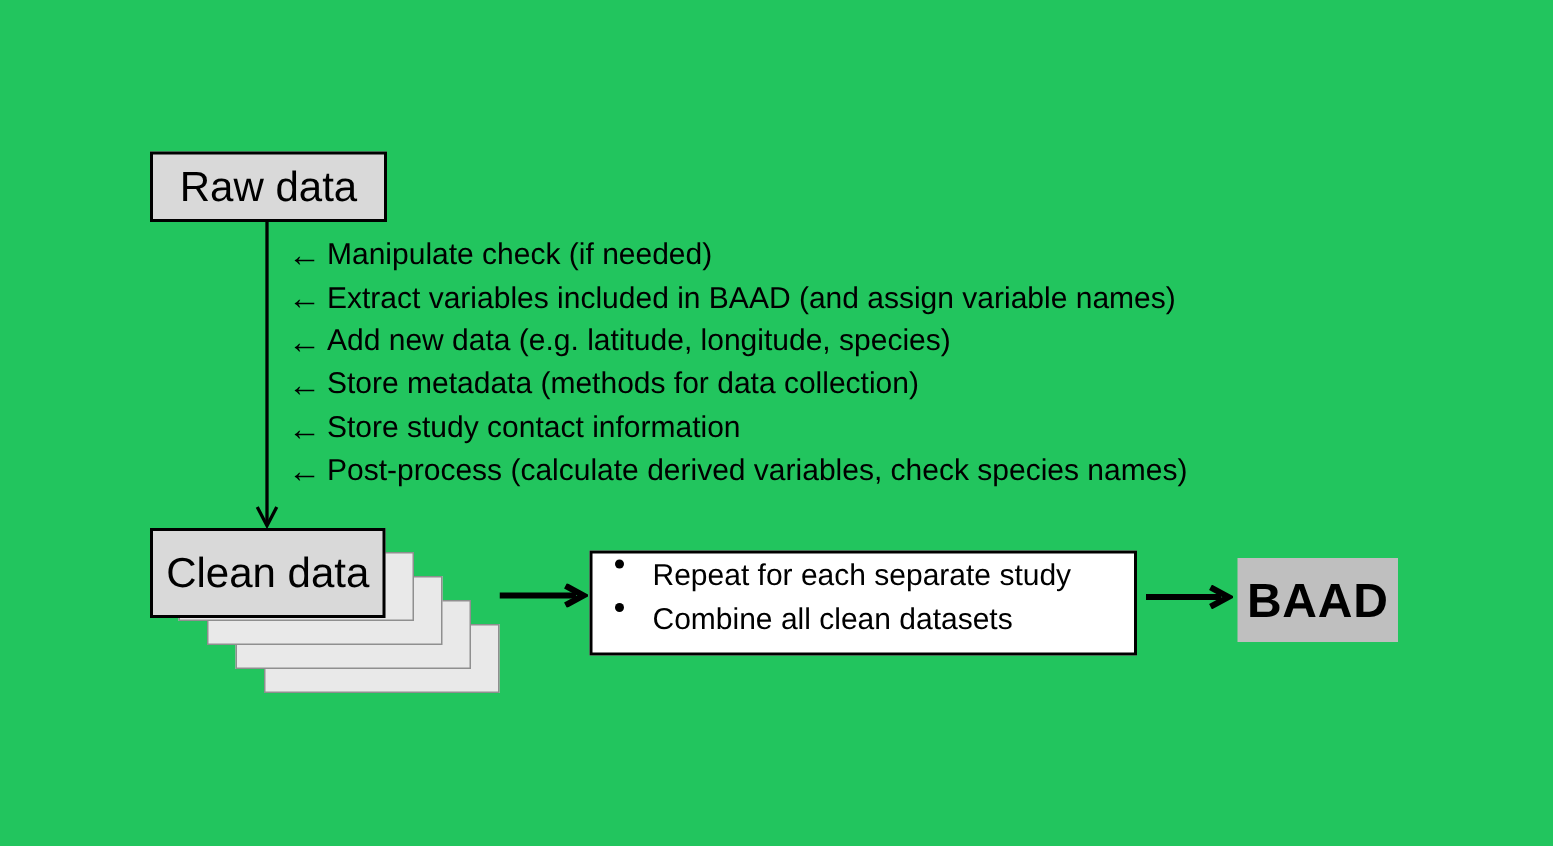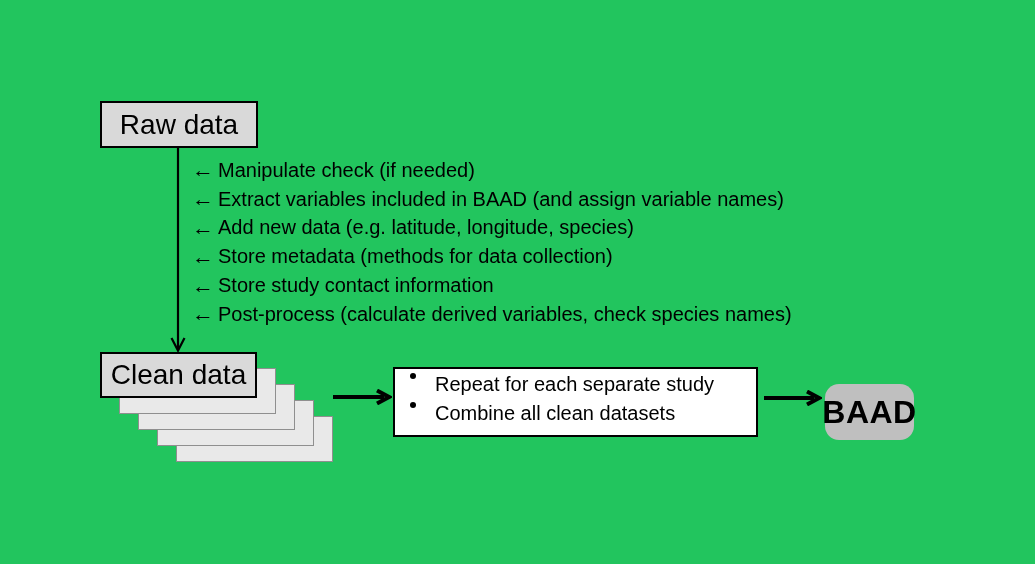--- a/index.html
+++ b/index.html
@@ -22,21 +22,21 @@
     background: var(--box-fill, #d9d9d9);
     border: 2px solid #000000;
     display: flex;
     align-items: center;
     justify-content: center;
     font-size: 28px;
     line-height: 1;
     white-space: nowrap;
   }
   .raw-box   { left: 100px; top: 101px; width: 158px; height: 47px; z-index: 6; }
-  .clean-box { left: 100px; top: 352px; width: 157px; height: 46px; z-index: 6; }
+  .clean-box { left: 100px; top: 352px; width: 157px; height: 60px; z-index: 6; }
 
   
   .stack-page {
     position: absolute;
     width: 157px;
     height: 46px;
     background: var(--page-fill, #e9e9e9);
     border: 1.5px solid var(--page-border, #8f8f8f);
   }
   .page1 { left: 119px; top: 368px; z-index: 5; }
@@ -83,29 +83,28 @@
   .bullet-dot {
     width: 6px; height: 6px;
     border-radius: 50%;
     background: #000000;
     flex: 0 0 6px;
     margin-right: 19px;
   }
 
   
   .baad-box {
-    left: 825px; top: 384px; width: 89px; height: 56px;
+    left: 825px; top: 372px; width: 107px; height: 56px;
     background: var(--baad-fill, #bfbfbf);
     display: flex;
     align-items: center;
     justify-content: center;
     font-size: 32px;
     font-weight: bold;
     letter-spacing: 0.5px;
-    border-radius: 14px;
   }
 
   svg { display: block; }
 </style>
 </head>
 <body>
 
 <div class="canvas">
 
   <div class="abs gray-box raw-box">

